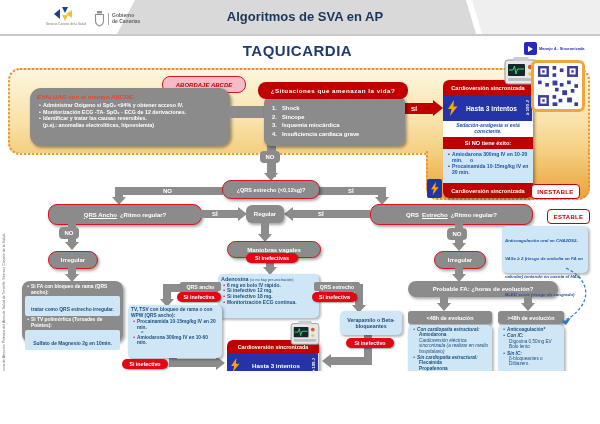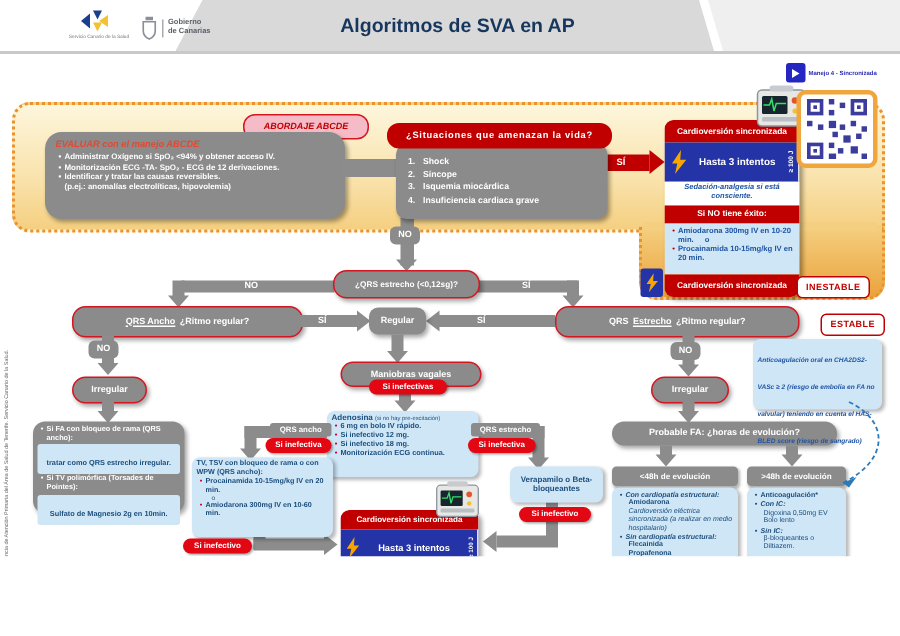--- a/index.html
+++ b/index.html
@@ -57,20 +57,21 @@
       <rect x="3" y="0" width="5" height="2.5" fill="#8a8f99"></rect>
       <path d="M1.5 3.5 h8 v6 q0 4 -4 5.5 q-4 -1.5 -4 -5.5 Z" fill="none" stroke="#8a8f99" stroke-width="1.1"></path>
     </svg>
     <div style="margin-left:3px;border-left:1px solid #aaa;padding-left:3px;">
       <div style="font-size:5px;font-weight:bold;color:#5a5f66;line-height:1.15;">Gobierno</div>
       <div style="font-size:5px;font-weight:bold;color:#5a5f66;line-height:1.15;">de Canarias</div>
     </div>
   </div>
 
 
+  <div class="c" style="left:0;top:42px;width:595px;text-align:center;font-size:15px;font-weight:bold;color:#1f3a70;letter-spacing:.5px;">TAQUICARDIA</div>
 
   <div class="c" style="left:8px;top:68px;width:578px;height:83px;border:2px dotted #e9922e;border-radius:12px 12px 0 12px;background:linear-gradient(180deg,#fdf6dc 0%,#f9e2ab 60%,#f5cf80 100%);"></div>
   <div class="c" style="left:426px;top:151px;width:160px;height:47px;border:2px dotted #e9922e;border-top:none;border-radius:0 0 12px 12px;background:linear-gradient(180deg,#f5cf80 0%,#eaa33c 100%);"></div>
   <div class="c" style="left:430px;top:148px;width:154px;height:6px;background:#f5cf80;"></div>
 
   <div class="c" style="left:162px;top:76px;width:82px;height:15px;background:#f5bcc8;border:1.5px solid #d41620;border-radius:8px;display:flex;align-items:center;justify-content:center;">
     <span style="font-size:6px;font-weight:bold;font-style:italic;color:#c00000;">ABORDAJE ABCDE</span>
   </div>
 
   <div class="c gbox" style="left:30px;top:88px;width:200px;height:58px;border-radius:11px;align-items:flex-start;justify-content:flex-start;text-align:left;padding:5px 7px;box-sizing:border-box;flex-direction:column;">

